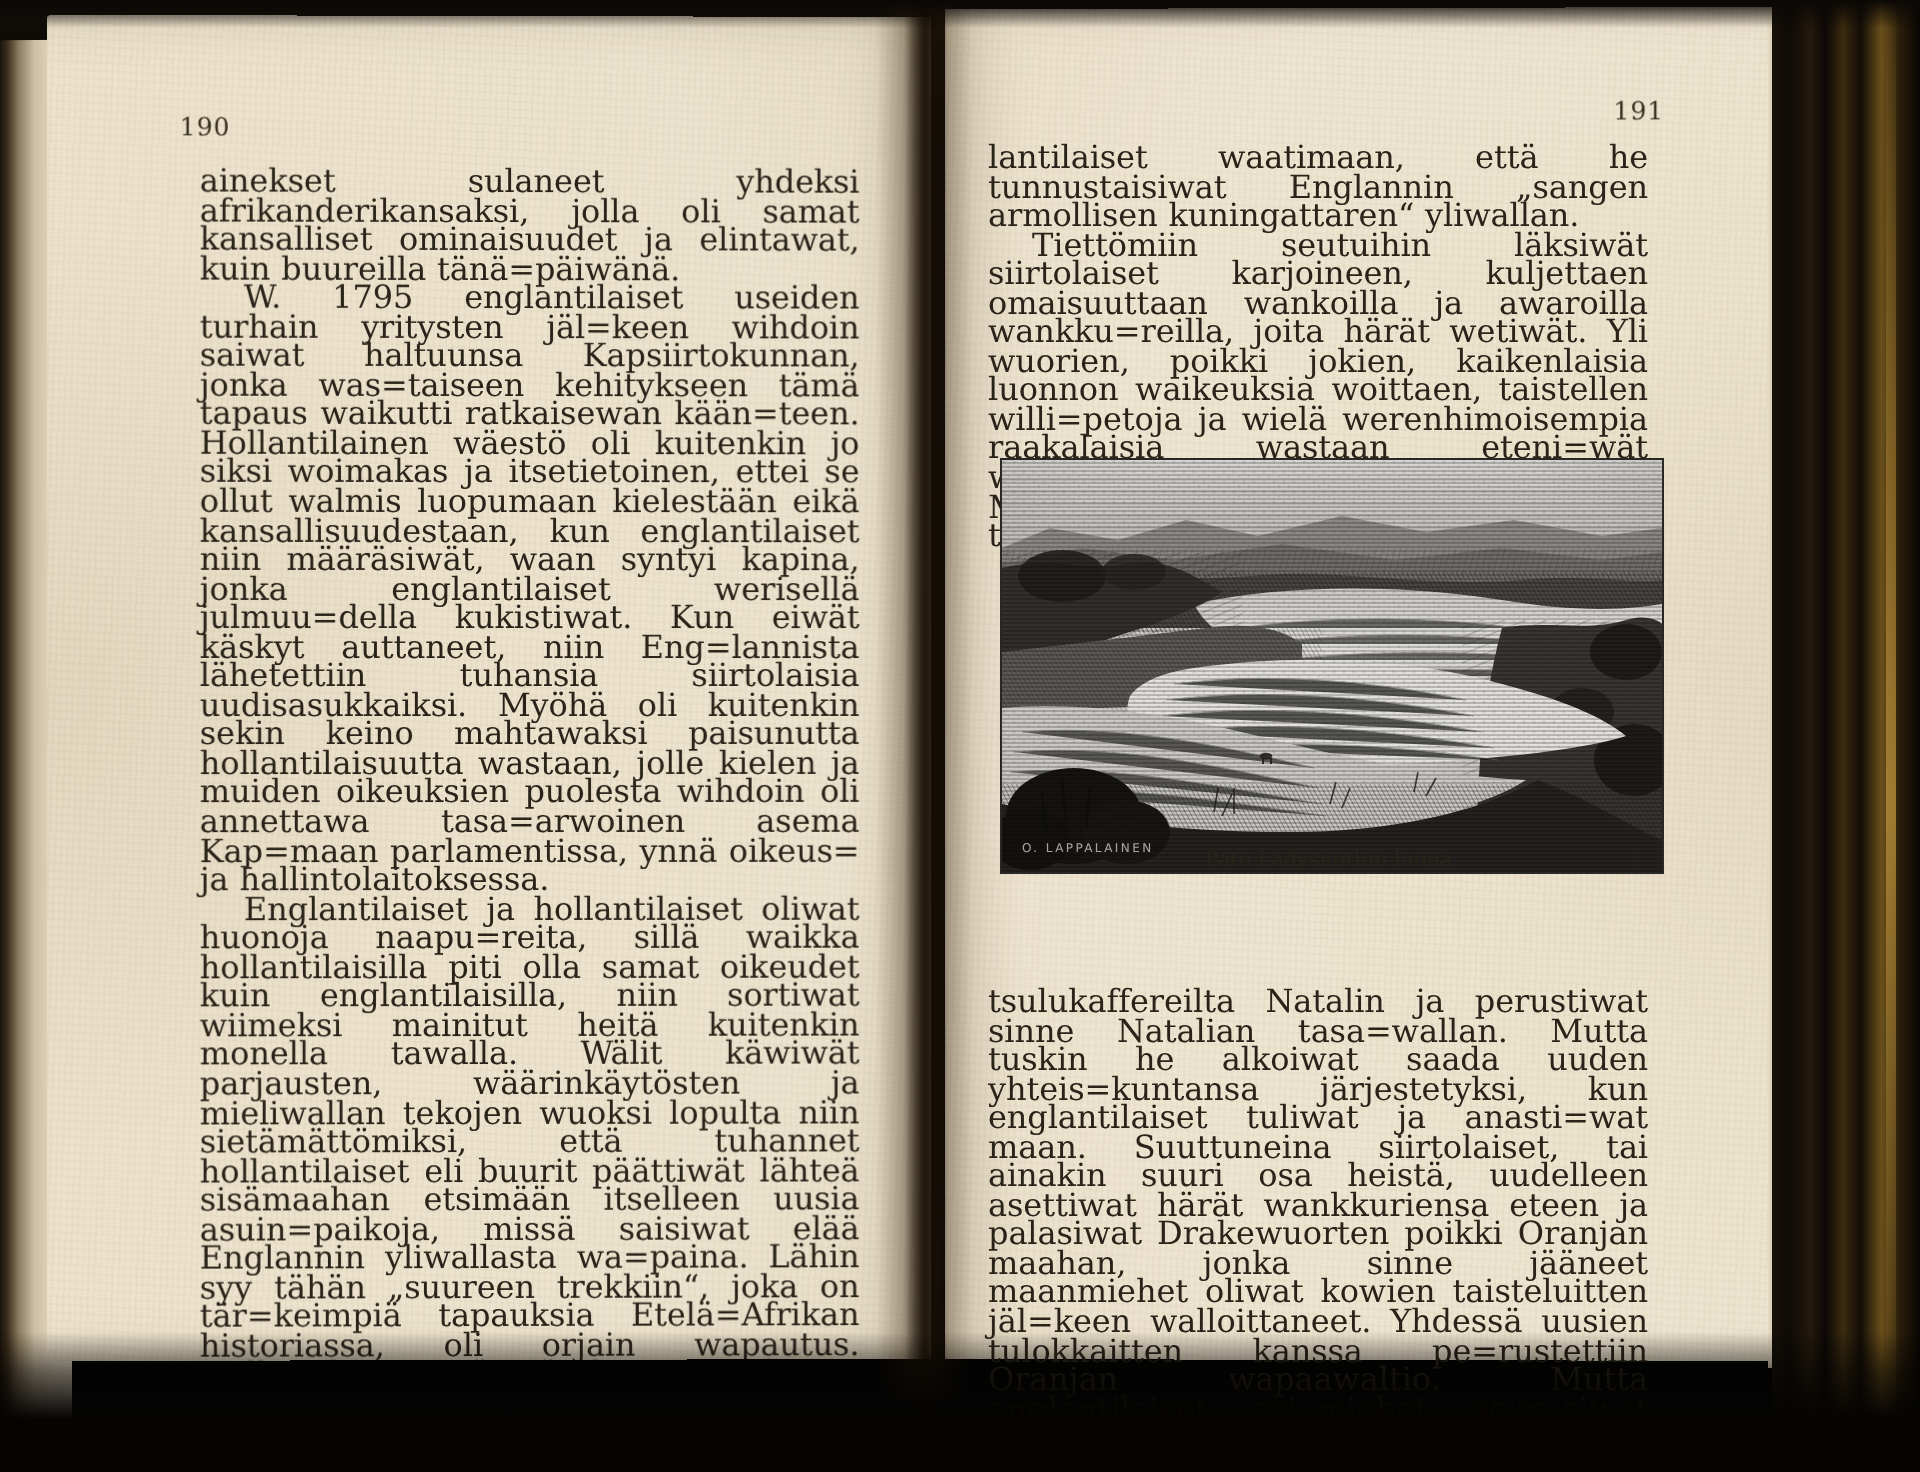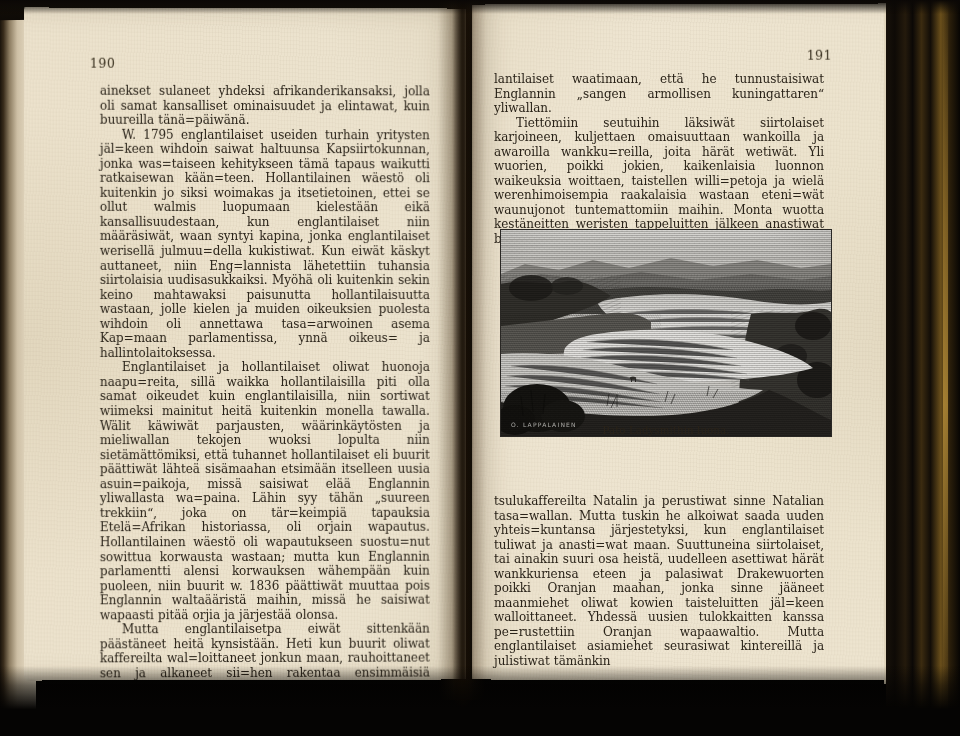--- a/index.html
+++ b/index.html
@@ -170,21 +170,21 @@
     letter-spacing: .5px;
   }
   .folio-left  { left: 66px;  top: 48px; }
   .folio-right { right: 64px; top: 44px; }
 
   .col {
     position: absolute;
     width: 330px;
     color: #2a2319;
     font-family: "DejaVu Serif", serif;
-    font-size: 12px;
+    font-size: 16px;
     line-height: 14.55px;
     text-align: justify;
     text-justify: inter-word;
     letter-spacing: -0.05px;
     word-spacing: .4px;
     font-synthesis: none;
   }
   .col p { margin: 0; }
   .col p + p { text-indent: 22px; }
   .col-left   { left: 76px;  top: 76px; }

